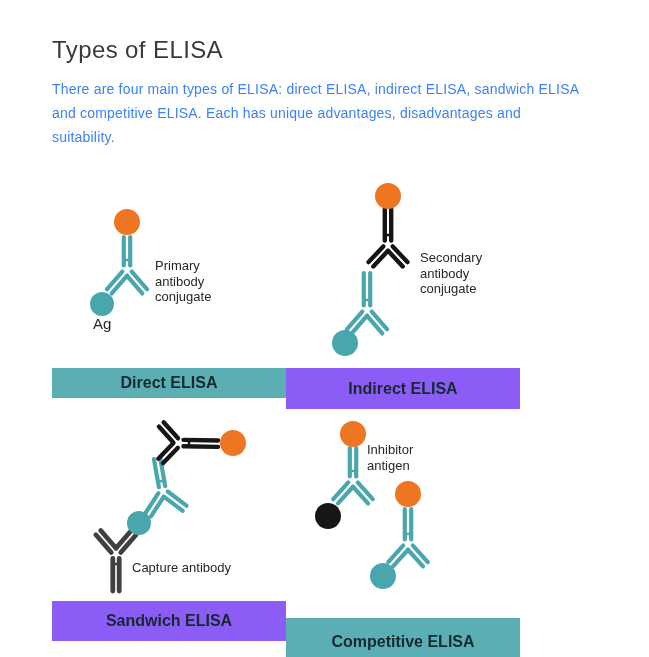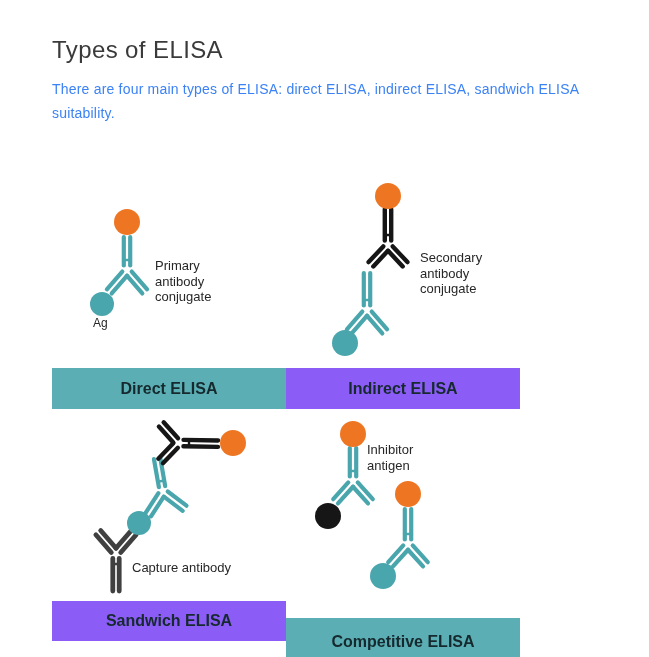--- a/index.html
+++ b/index.html
@@ -19,41 +19,42 @@
   }
   .intro span{display:block;}
   #diagram-svg{position:absolute;left:0;top:0;z-index:1;}
   .banner{
     position:absolute;width:234px;z-index:2;
     display:flex;align-items:center;justify-content:center;
     font-weight:700;font-size:16px;color:#15292e;
   }
   .banner.dark{background:#5BAFB4;}
   .banner.light{background:#8b5cf6;text-align:right;}
-  #banner-direct{left:52px;top:368px;height:41px;}
+  #banner-direct{left:52px;top:368px;height:30px;}
   #banner-indirect{left:286px;top:368px;height:41px;}
   #banner-sandwich{left:52px;top:601px;height:40px;}
   #banner-competitive{left:286px;top:618px;height:48px;}
   .dlabel{
     position:absolute;z-index:3;
     font-size:13px;line-height:15.5px;color:#272727;
   }
   #lbl-primary{left:155px;top:258px;width:70px;}
-  #lbl-ag{left:93px;top:316px;font-size:12px;}
+  #lbl-ag{left:93px;top:316px;font-size:15px;}
   #lbl-secondary{left:420px;top:250px;width:78px;}
   #lbl-capture{left:132px;top:560px;white-space:nowrap;}
   #lbl-inhibitor{left:367px;top:442px;width:66px;}
 </style>
 </head>
 <body>
 
 <h1 class="page-title">Types of ELISA</h1>
 
 <p class="intro">
   <span>There are four main types of ELISA: direct ELISA, indirect ELISA, sandwich ELISA</span>
+  <span>and competitive ELISA. Each has unique advantages, disadvantages and</span>
   <span>suitability.</span>
 </p>
 
 <div>
   <svg id="diagram-svg" width="649" height="657" viewBox="0 0 649 657">
       <g transform="translate(127,271) rotate(0)">
         <line x1="-3.2" y1="-5.5" x2="-3.2" y2="-34" stroke="#4AA6AD" stroke-width="4.2" stroke-linecap="round"></line>
         <line x1="3.2" y1="-5.5" x2="3.2" y2="-34" stroke="#4AA6AD" stroke-width="4.2" stroke-linecap="round"></line>
         <line x1="-2.1" y1="-11" x2="2.1" y2="-11" stroke="#4AA6AD" stroke-width="2.4" stroke-linecap="round"></line>
         <g transform="rotate(41)">

